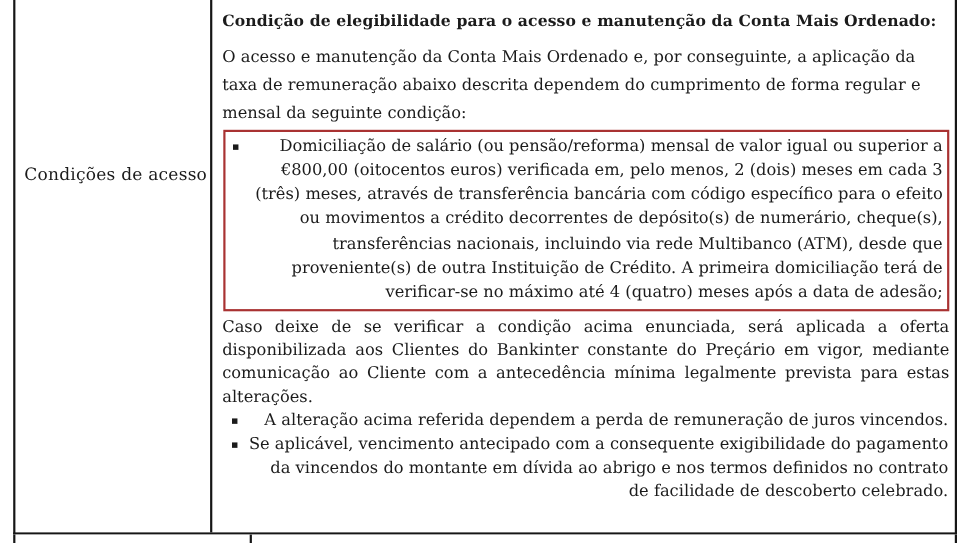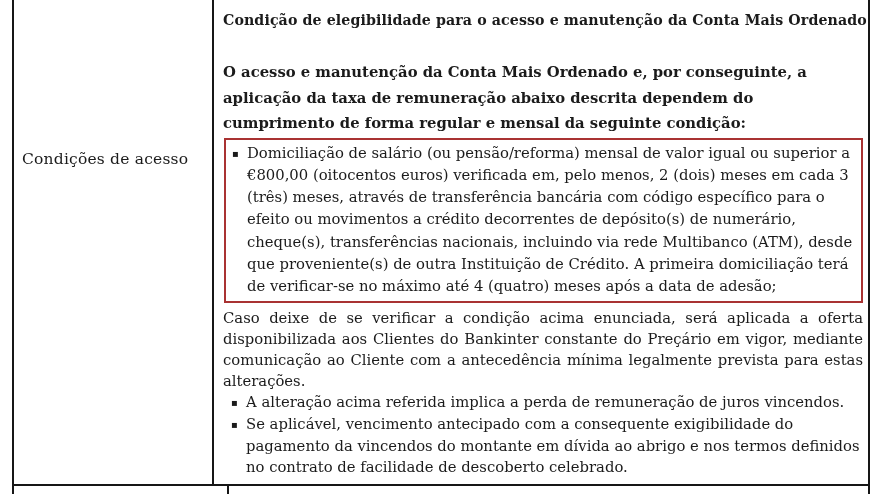--- a/index.html
+++ b/index.html
@@ -23,21 +23,21 @@
   .row-main {
     display: flex;
     height: 486px;
     border-left: 2px solid #161616;
     border-right: 2px solid #161616;
     border-bottom: 2px solid #161616;
     background: #ffffff;
   }
   .cell-left {
     flex: none;
-    width: 200px;
+    width: 179px;
     border-right: 2px solid #161616;
     position: relative;
   }
   .row-label {
     position: absolute;
     top: 149px;
     left: 8px;
     font-size: 15.5px;
     line-height: 21px;
     letter-spacing: 0.2px;
@@ -50,41 +50,40 @@
     overflow: hidden;
   }
   .heading {
     font-weight: bold;
     font-size: 14.2px;
     line-height: 23px;
     white-space: nowrap;
     letter-spacing: 0.1px;
   }
   .intro {
-    margin-top: 27px;
+    margin-top: 7px;
     line-height: 25.5px;
-    font-weight: bold;
   }
   .redbox {
     border: 2px solid #a93232;
     margin: 2px 1px 0 1px;
     padding: 2px 4px 3px 6px;
   }
   .bullet-item {
     display: flex;
     line-height: 22.3px;
   }
   .bullet-marker {
     flex: none;
     width: 15px;
     font-size: 10px;
     padding-top: 1px;
     font-family: "DejaVu Sans", sans-serif;
   }
-  .bullet-text { flex: 1; }
+  .bullet-text { flex: 1; text-align: right; }
   .followup {
     text-align: justify;
     line-height: 21px;
     margin-top: 4px;
     padding-right: 1px;
   }
   .lower-bullets { margin-left: 8px; padding-right: 2px; }
   .lower-bullets .bullet-item { line-height: 21.6px; }
   .row-sliver {
     display: flex;
@@ -123,21 +122,21 @@
             <span class="bullet-marker">▪</span>
             <span class="bullet-text">Domiciliação de salário (ou pensão/reforma) mensal de valor igual ou superior a €800,00 (oitocentos euros) verificada em, pelo menos, 2 (dois) meses em cada 3 (três) meses, através de transferência bancária com código específico para o efeito ou movimentos a crédito decorrentes de depósito(s) de numerário, cheque(s), transferências nacionais, incluindo via rede Multibanco (ATM), desde que proveniente(s) de outra Instituição de Crédito. A primeira domiciliação terá de verificar-se no máximo até 4 (quatro) meses após a data de adesão;</span>
           </div>
         </div>
 
         <div class="followup">Caso deixe de se verificar a condição acima enunciada, será aplicada a oferta disponibilizada aos Clientes do Bankinter constante do Preçário em vigor, mediante comunicação ao Cliente com a antecedência mínima legalmente prevista para estas alterações.</div>
 
         <div class="lower-bullets">
           <div class="bullet-item">
             <span class="bullet-marker">▪</span>
-            <span class="bullet-text">A alteração acima referida implica a perda de remuneração de juros vincendos.</span>
+            <span class="bullet-text">A alteração acima referida dependem a perda de remuneração de juros vincendos.</span>
           </div>
           <div class="bullet-item">
             <span class="bullet-marker">▪</span>
             <span class="bullet-text">Se aplicável, vencimento antecipado com a consequente exigibilidade do pagamento da vincendos do montante em dívida ao abrigo e nos termos definidos no contrato de facilidade de descoberto celebrado.</span>
           </div>
         </div>
 
       </div>
     </div>
 

